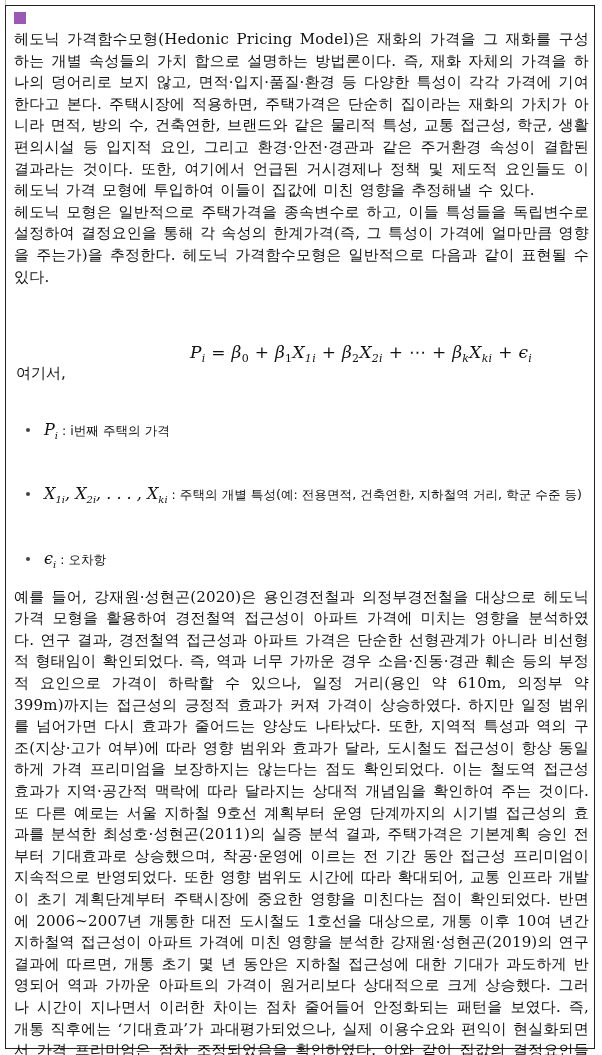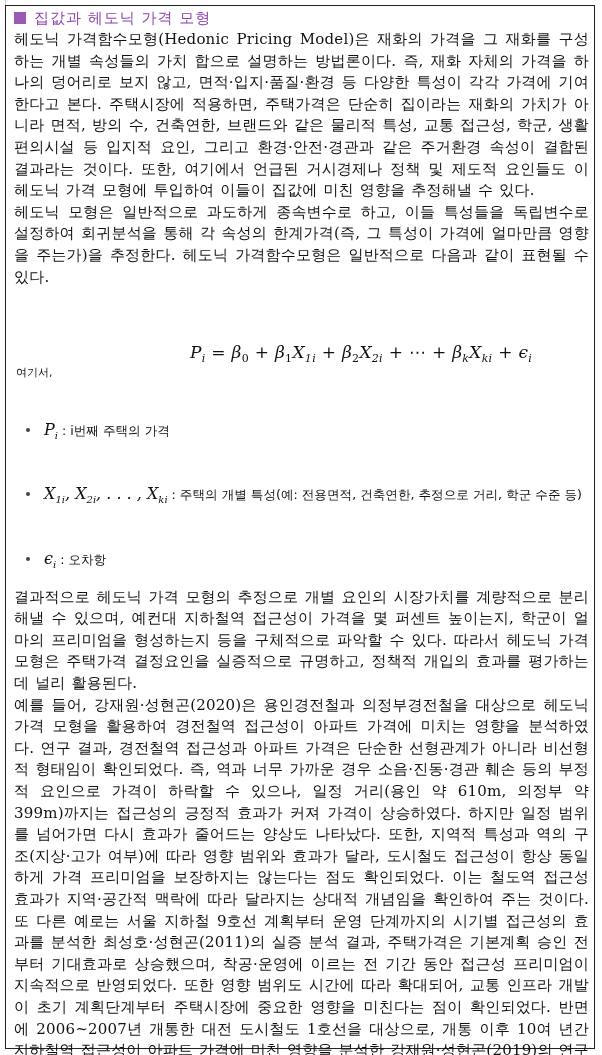--- a/index.html
+++ b/index.html
@@ -12,43 +12,43 @@
            color: #8e44ad; line-height: 22px; height: 22px; letter-spacing: 1px; white-space: nowrap; }
   .title .sq { display: inline-block; width: 12px; height: 12px; background: #9b59b6;
                vertical-align: -1px; margin-right: 8px; }
   .para { font-size: 15px; line-height: 21.6px; text-align: justify; text-align-last: left;
           letter-spacing: 0.2px; word-spacing: 1px; margin: 0; }
   .formula-block { height: 72px; position: relative; }
   .formula { position: absolute; left: 176px; top: 26px; font-family: "DejaVu Serif", "Liberation Serif", serif;
              font-size: 17px; font-style: italic; white-space: nowrap; letter-spacing: 0.3px; margin-top: 28px; }
   .formula sub { font-size: 11px; }
   .formula .up { font-style: normal; }
-  .where { font-family: "DejaVu Sans", "Liberation Sans", sans-serif; font-size: 11px;
+  .where { font-family: "DejaVu Sans", "Liberation Sans", sans-serif; font-size: 15px;
            line-height: 22px; margin: 2px 0 4px 2px; }
   ul.defs { list-style: none; margin: 0 0 10px 0; padding: 0 0 0 10px; }
   ul.defs li { font-family: "DejaVu Sans", "Liberation Sans", sans-serif; font-size: 12.6px;
                line-height: 24px; white-space: nowrap; position: relative; padding-left: 20px; margin-top: 34px; }
   ul.defs li .dot { position: absolute; left: 2px; top: 10px; width: 4px; height: 4px;
                     border-radius: 50%; background: #444; }
   ul.defs li .sym { font-family: "DejaVu Serif", "Liberation Serif", serif; font-style: italic; font-size: 16px; }
   ul.defs li .sym sub { font-size: 10px; }
 </style>
 </head>
 <body>
 
 <div class="top-guide"></div>
 
 <div class="doc-box">
 
   <div class="title">
-    <span class="sq"></span><span>집값과 헤도닉 가격 모형</span>
+    <span class="sq"></span>
   </div>
 
   <p class="para">헤도닉 가격함수모형(Hedonic Pricing Model)은 재화의 가격을 그 재화를 구성하는 개별 속성들의 가치 합으로 설명하는 방법론이다. 즉, 재화 자체의 가격을 하나의 덩어리로 보지 않고, 면적·입지·품질·환경 등 다양한 특성이 각각 가격에 기여한다고 본다. 주택시장에 적용하면, 주택가격은 단순히 집이라는 재화의 가치가 아니라 면적, 방의 수, 건축연한, 브랜드와 같은 물리적 특성, 교통 접근성, 학군, 생활편의시설 등 입지적 요인, 그리고 환경·안전·경관과 같은 주거환경 속성이 결합된 결과라는 것이다. 또한, 여기에서 언급된 거시경제나 정책 및 제도적 요인들도 이 헤도닉 가격 모형에 투입하여 이들이 집값에 미친 영향을 추정해낼 수 있다.</p>
-  <p class="para">헤도닉 모형은 일반적으로 과도하게 종속변수로 하고, 이들 특성들을 독립변수로 설정하여 회귀분석을 통해 각 속성의 한계가격(즉, 그 특성이 가격에 얼마만큼 영향을 주는가)을 추정한다. 헤도닉 가격함수모형은 일반적으로 다음과 같이 표현될 수 있다.</p>
+  <p class="para">헤도닉 모형은 일반적으로 주택가격을 종속변수로 하고, 이들 특성들을 독립변수로 설정하여 결정요인을 통해 각 속성의 한계가격(즉, 그 특성이 가격에 얼마만큼 영향을 주는가)을 추정한다. 헤도닉 가격함수모형은 일반적으로 다음과 같이 표현될 수 있다.</p>
 
   <div class="formula-block">
     <div class="formula">
       <span>P</span><sub>i</sub>
       <span class="up"> = </span>
       <span>β</span><sub class="up">0</sub>
       <span class="up"> + </span>
       <span>β</span><sub class="up">1</sub><span>X</span><sub>1i</sub>
       <span class="up"> + </span>
       <span>β</span><sub class="up">2</sub><span>X</span><sub>2i</sub>
@@ -61,24 +61,23 @@
 
   <div class="where">여기서,</div>
 
   <ul class="defs">
     <li>
       <span class="dot"></span>
       <span class="sym"><span>P</span><sub>i</sub></span><span> : i번째 주택의 가격</span>
     </li>
     <li>
       <span class="dot"></span>
-      <span class="sym"><span>X</span><sub>1i</sub><span>, X</span><sub>2i</sub><span>, . . . , X</span><sub>ki</sub></span><span> : 주택의 개별 특성(예: 전용면적, 건축연한, 추정으로 거리, 학군 수준 등)</span>
+      <span class="sym"><span>X</span><sub>1i</sub><span>, X</span><sub>2i</sub><span>, . . . , X</span><sub>ki</sub></span><span> : 주택의 개별 특성(예: 전용면적, 건축연한, 지하철역 거리, 학군 수준 등)</span>
     </li>
     <li>
       <span class="dot"></span>
       <span class="sym"><span>ϵ</span><sub>i</sub></span><span> : 오차항</span>
     </li>
   </ul>
 
-  <p class="para">결과적으로 헤도닉 가격 모형의 추정으로 개별 요인의 시장가치를 계량적으로 분리해낼 수 있으며, 예컨대 지하철역 접근성이 가격을 몇 퍼센트 높이는지, 학군이 얼마의 프리미엄을 형성하는지 등을 구체적으로 파악할 수 있다. 따라서 헤도닉 가격모형은 주택가격 결정요인을 실증적으로 규명하고, 정책적 개입의 효과를 평가하는 데 널리 활용된다.</p>
   <p class="para">예를 들어, 강재원·성현곤(2020)은 용인경전철과 의정부경전철을 대상으로 헤도닉 가격 모형을 활용하여 경전철역 접근성이 아파트 가격에 미치는 영향을 분석하였다. 연구 결과, 경전철역 접근성과 아파트 가격은 단순한 선형관계가 아니라 비선형적 형태임이 확인되었다. 즉, 역과 너무 가까운 경우 소음·진동·경관 훼손 등의 부정적 요인으로 가격이 하락할 수 있으나, 일정 거리(용인 약 610m, 의정부 약 399m)까지는 접근성의 긍정적 효과가 커져 가격이 상승하였다. 하지만 일정 범위를 넘어가면 다시 효과가 줄어드는 양상도 나타났다. 또한, 지역적 특성과 역의 구조(지상·고가 여부)에 따라 영향 범위와 효과가 달라, 도시철도 접근성이 항상 동일하게 가격 프리미엄을 보장하지는 않는다는 점도 확인되었다. 이는 철도역 접근성 효과가 지역·공간적 맥락에 따라 달라지는 상대적 개념임을 확인하여 주는 것이다. 또 다른 예로는 서울 지하철 9호선 계획부터 운영 단계까지의 시기별 접근성의 효과를 분석한 최성호·성현곤(2011)의 실증 분석 결과, 주택가격은 기본계획 승인 전부터 기대효과로 상승했으며, 착공·운영에 이르는 전 기간 동안 접근성 프리미엄이 지속적으로 반영되었다. 또한 영향 범위도 시간에 따라 확대되어, 교통 인프라 개발이 초기 계획단계부터 주택시장에 중요한 영향을 미친다는 점이 확인되었다. 반면에 2006~2007년 개통한 대전 도시철도 1호선을 대상으로, 개통 이후 10여 년간 지하철역 접근성이 아파트 가격에 미친 영향을 분석한 강재원·성현곤(2019)의 연구결과에 따르면, 개통 초기 몇 년 동안은 지하철 접근성에 대한 기대가 과도하게 반영되어 역과 가까운 아파트의 가격이 원거리보다 상대적으로 크게 상승했다. 그러나 시간이 지나면서 이러한 차이는 점차 줄어들어 안정화되는 패턴을 보였다. 즉, 개통 직후에는 ‘기대효과’가 과대평가되었으나, 실제 이용수요와 편익이 현실화되면서 가격 프리미엄은 점차 조정되었음을 확인하였다. 이와 같이 집값의 결정요인들은 헤도닉 가격 모형을 활용하여 그 특성별로 영향의 크기, 방향, 유의성 등을 추정해내 수 있는 강력한 분석 도구이다.</p>
 
 </div>
 
 </body></html>

